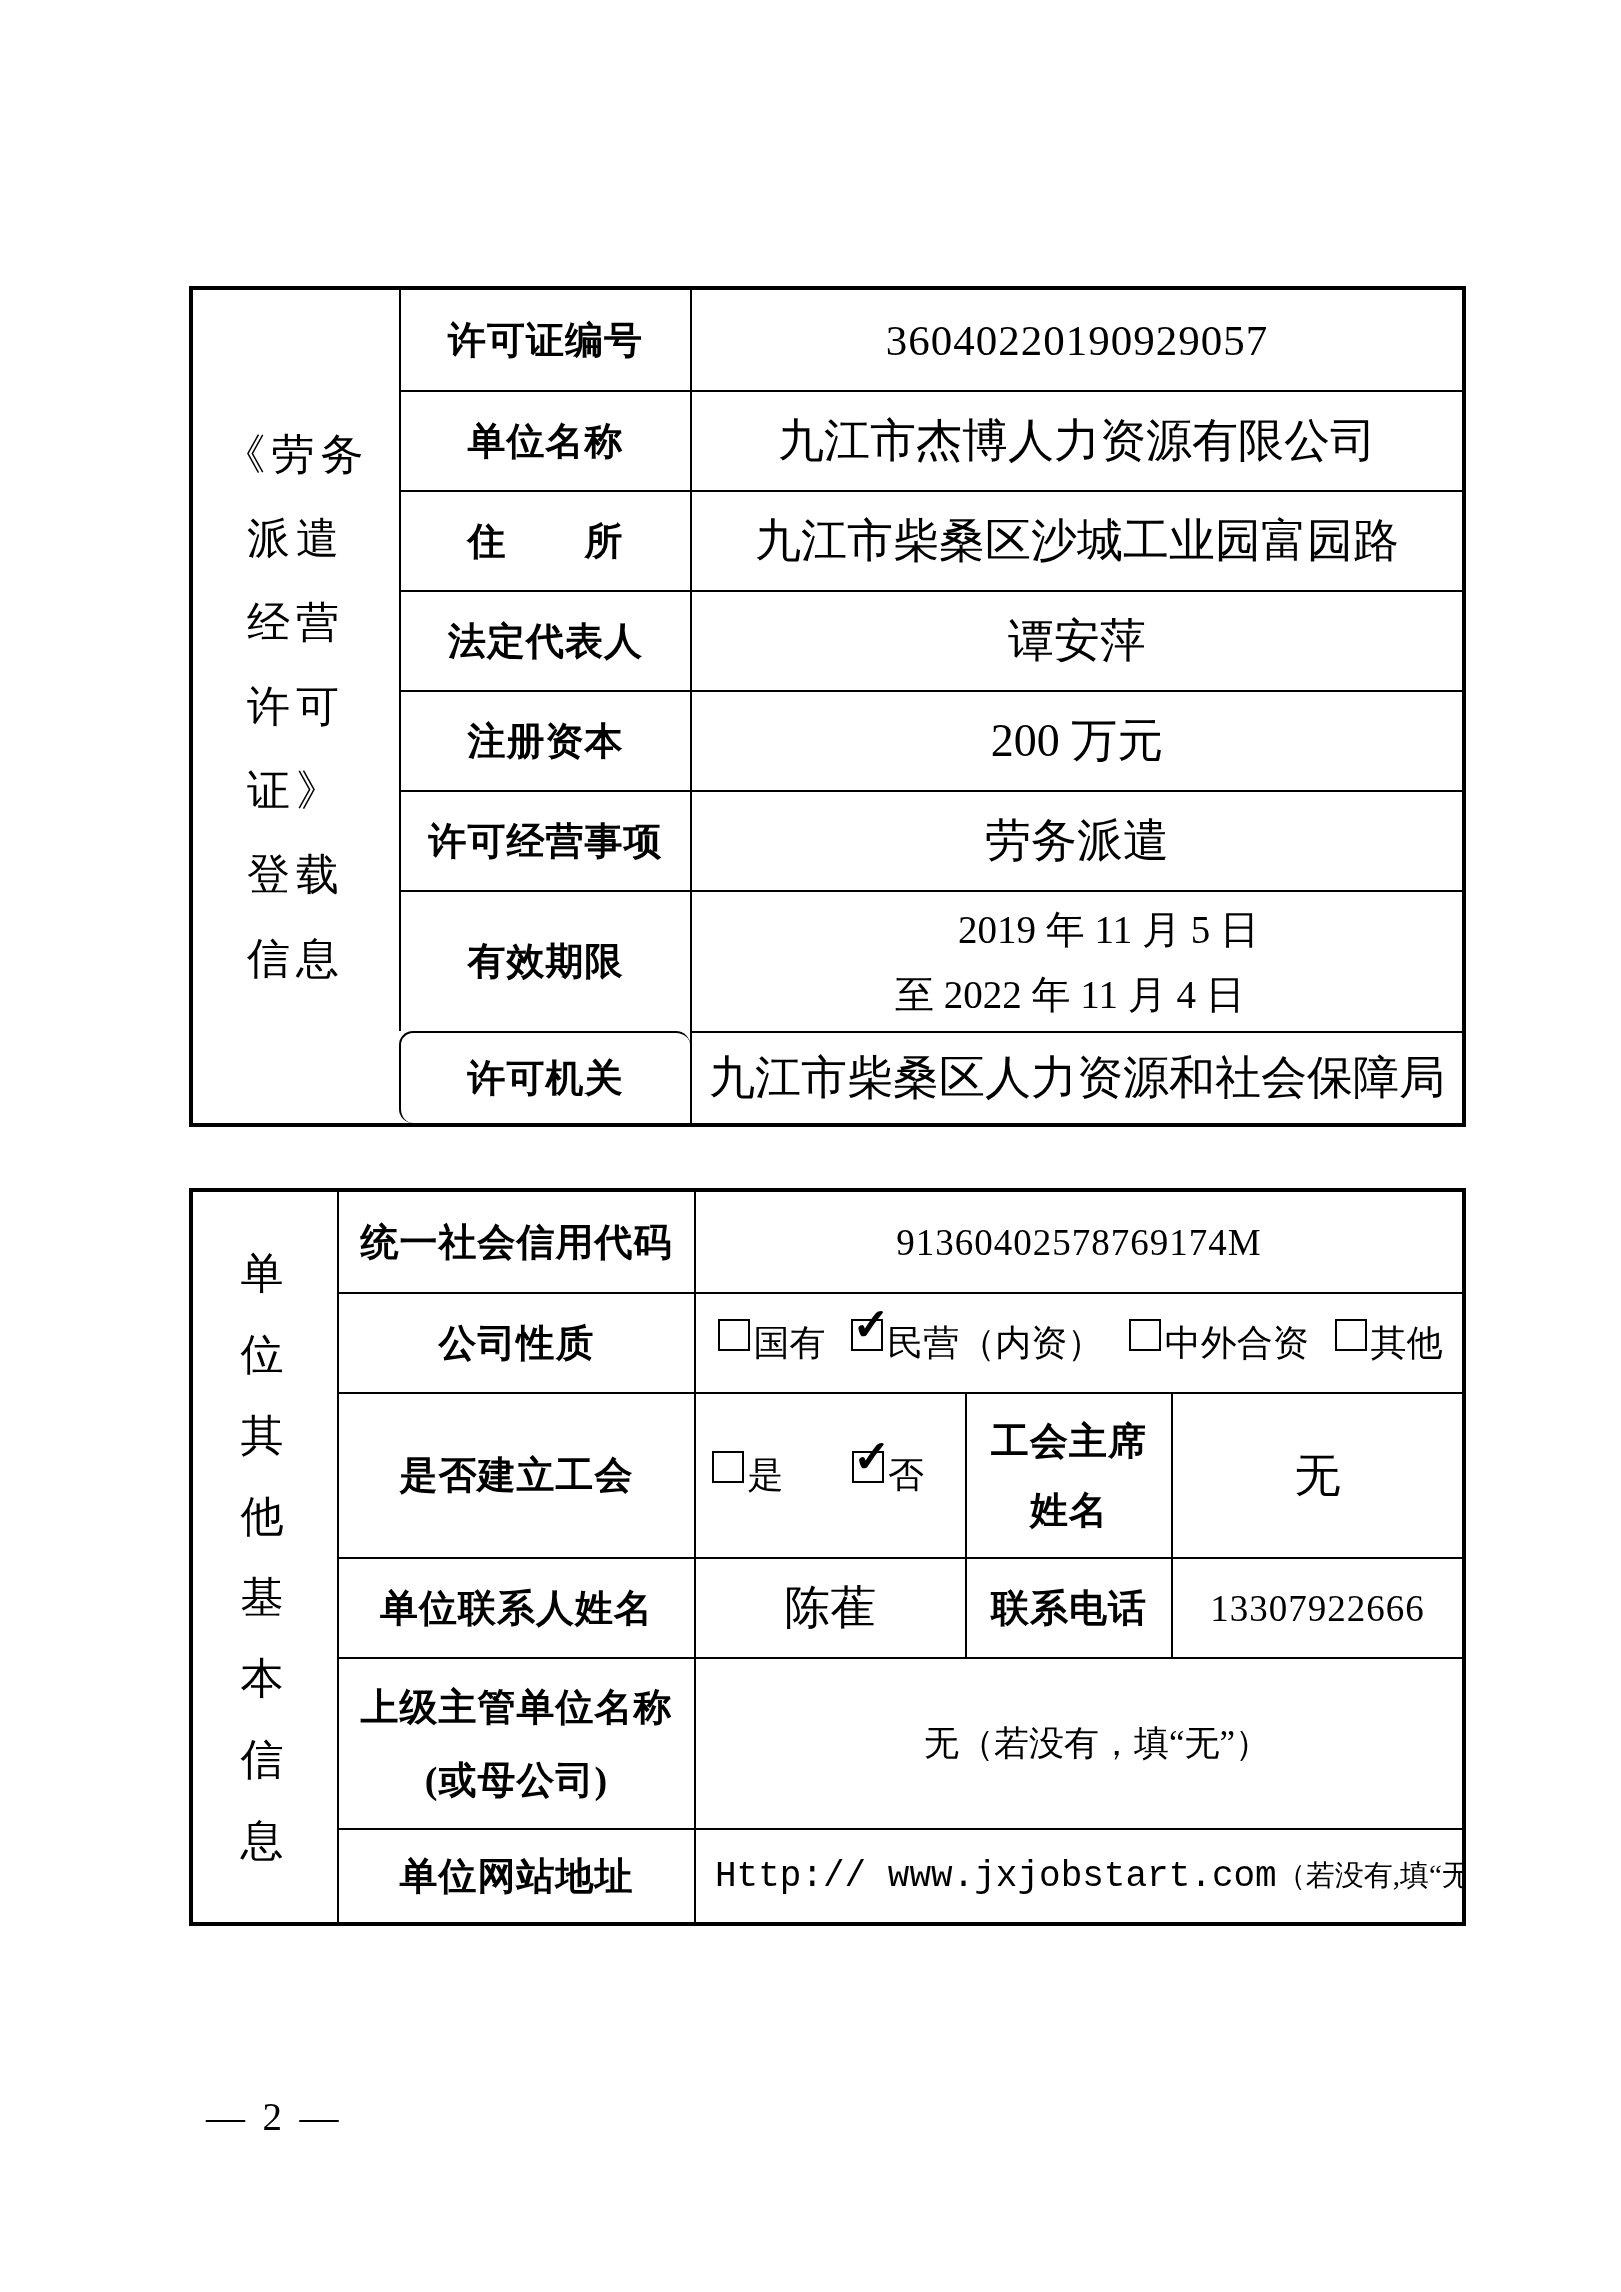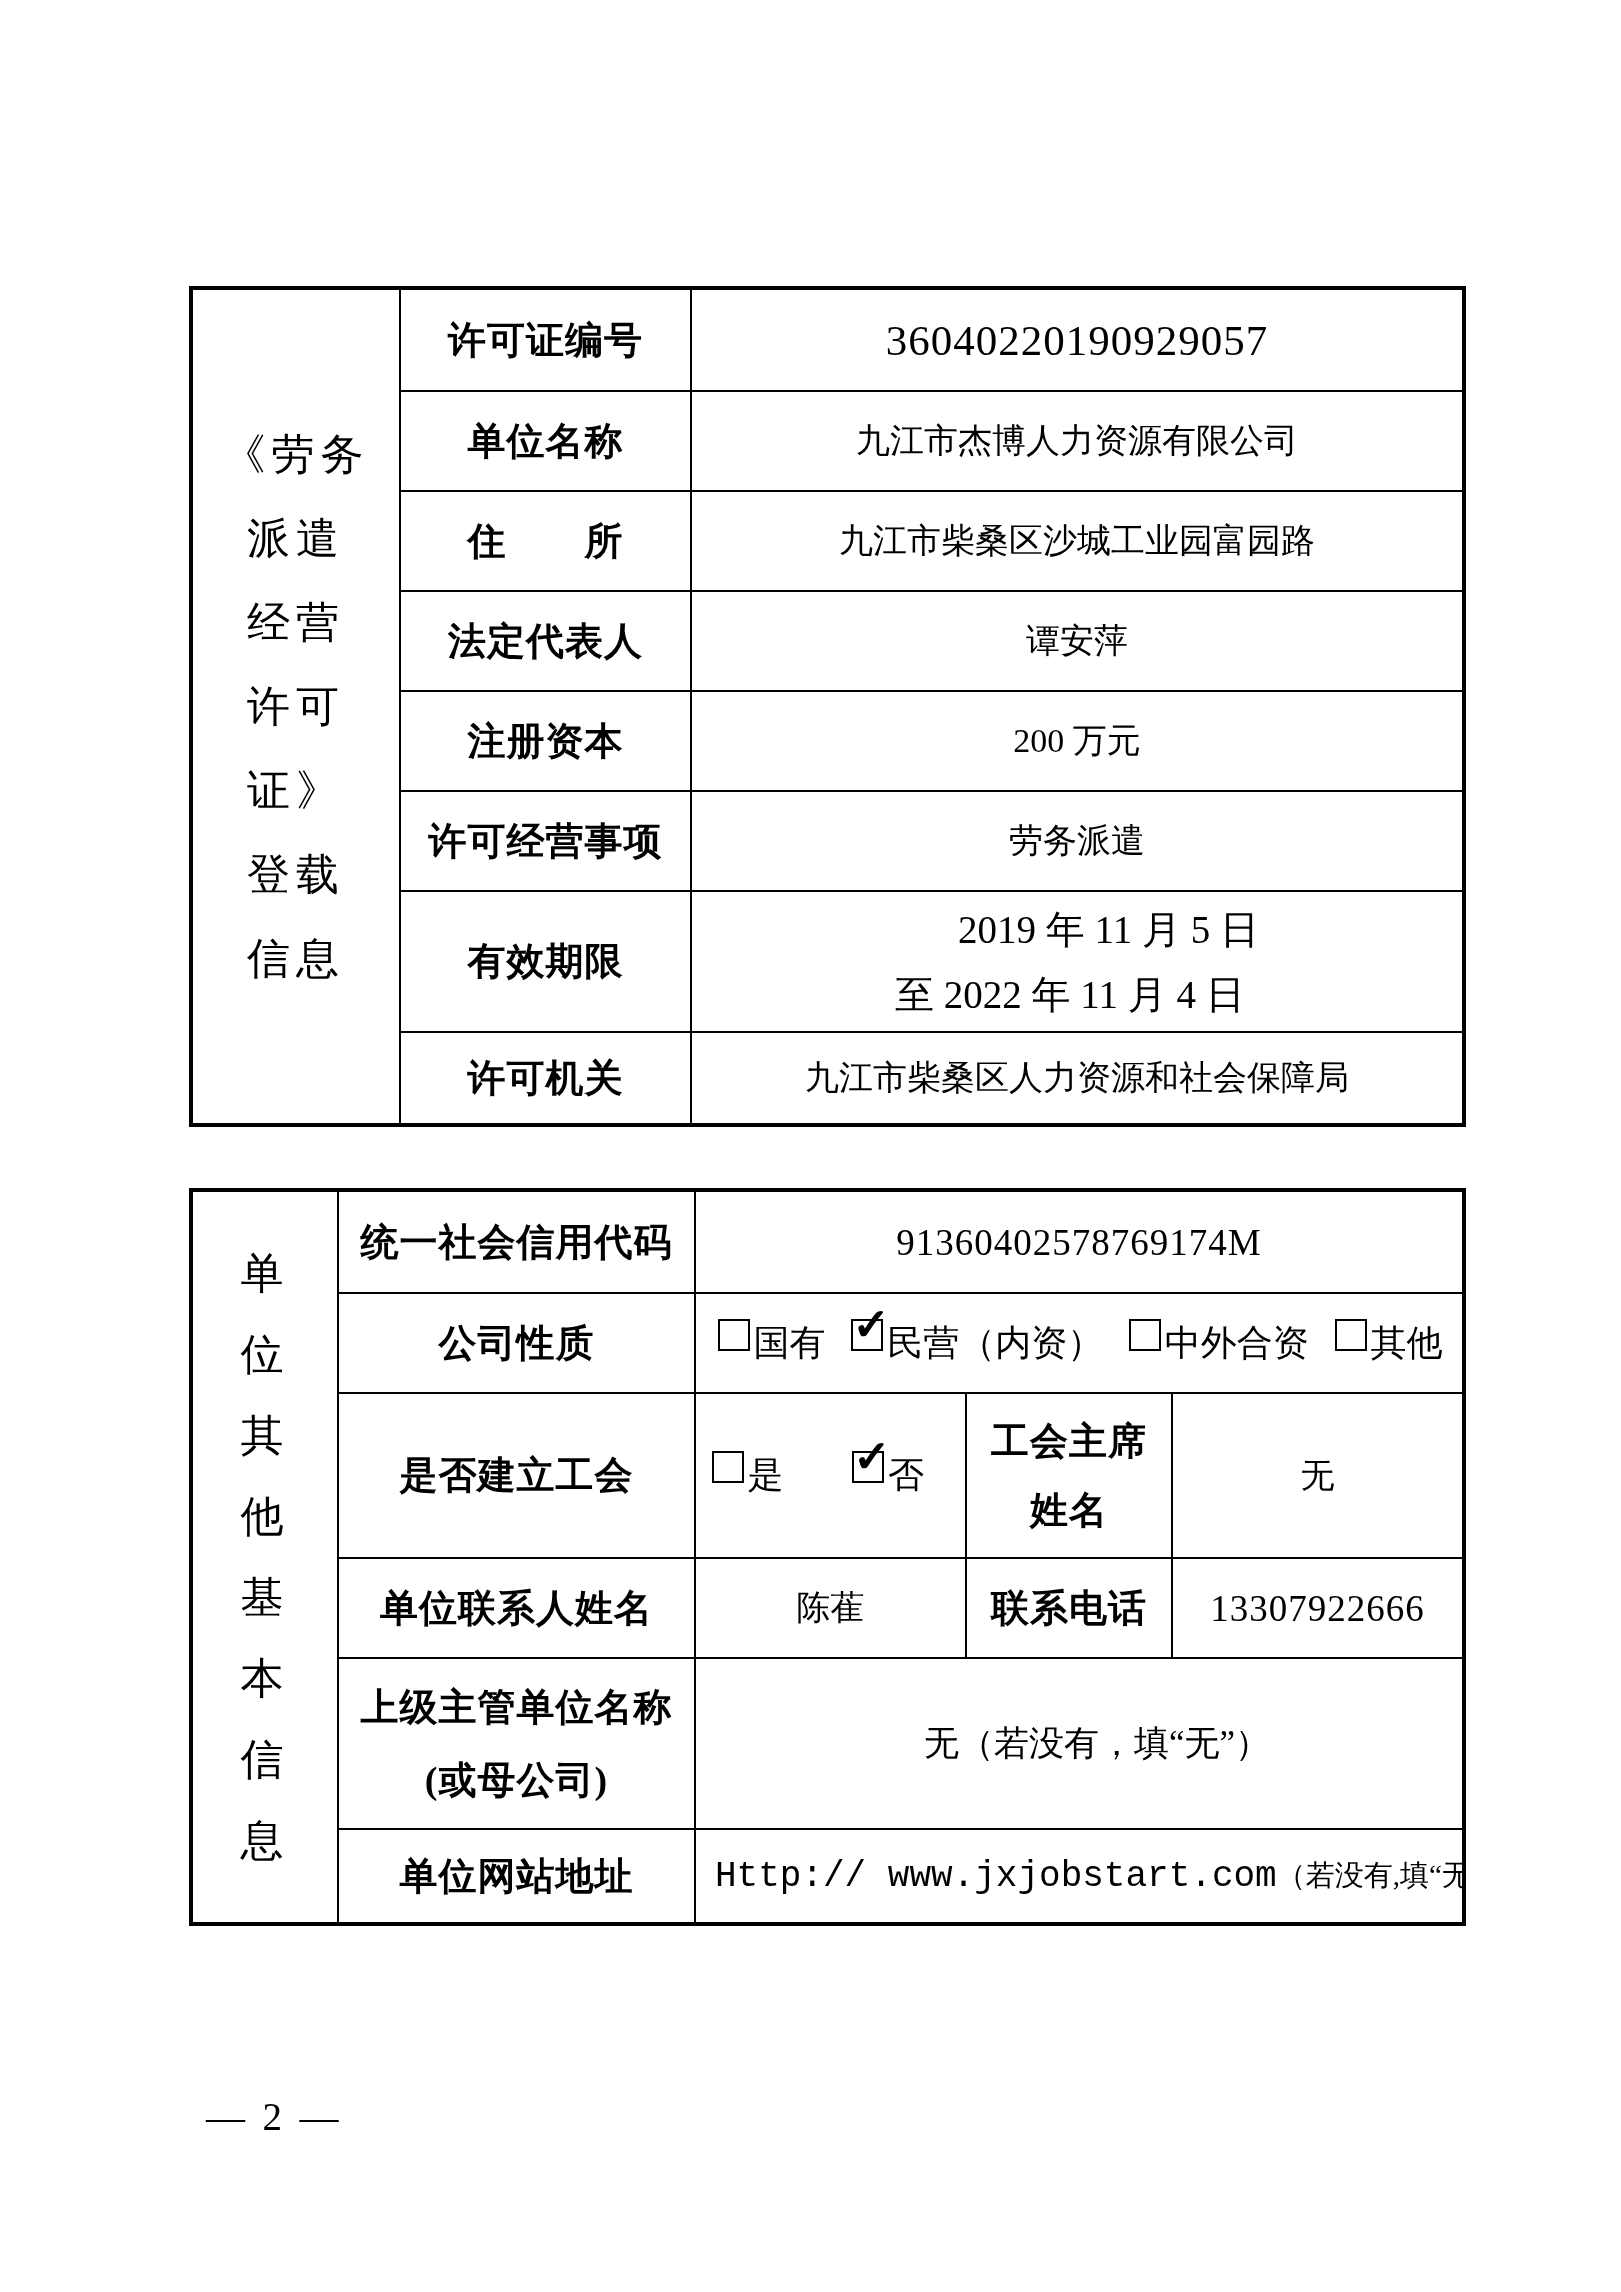--- a/index.html
+++ b/index.html
@@ -46,21 +46,21 @@
   .side-label {
     grid-column: 1; flex-direction: column;
     font-weight: normal;
     font-size: 43px;
     line-height: 84px;
     letter-spacing: 5.9px;
   }
   #table2 .side-label { line-height: 81px; font-size: 43px; }
 
   .flabel { font-weight: bold; font-size: 38px; letter-spacing: 1px; }
-  .fvalue { font-size: 34px; }
+  .fvalue { font-size: 46px; }
   .num    { font-size: 43px; letter-spacing: 1px; }
   .num-sm { font-size: 37px; letter-spacing: 1px; }
 
   .two-line { line-height: 69px; }
 
   .validity { display: inline-block; text-align: left; font-size: 39px; line-height: 65px; }
   .validity .l1 { display: block; padding-left: 63px; }
   .validity .l2 { display: block; }
 
   .opts { width: 100%; display: flex; align-items: center; }
@@ -131,21 +131,21 @@
     <div class="cell fvalue" style="grid-row:6;grid-column:3;">劳务派遣</div>
 
     <div class="cell flabel" style="grid-row:7;grid-column:2;">有效期限</div>
     <div class="cell" style="grid-row:7;grid-column:3;">
       <span class="validity">
         <span class="l1">2019 年 11 月 5 日</span>
         <span class="l2">至 2022 年 11 月 4 日</span>
       </span>
     </div>
 
-    <div class="cell flabel" style="grid-row:8;grid-column:2;">许可机关</div>
+    <div class="cell flabel" style="grid-row:8;grid-column:2;border-radius:14px;">许可机关</div>
     <div class="cell fvalue" style="grid-row:8;grid-column:3;">九江市柴桑区人力资源和社会保障局</div>
   </div>
 
   <div class="tbl" id="table2">
 
     <div class="cell no-l no-t side-label" style="grid-row:1/7;grid-column:1;">
       <div>单</div>
       <div>位</div>
       <div>其</div>
       <div>他</div>

